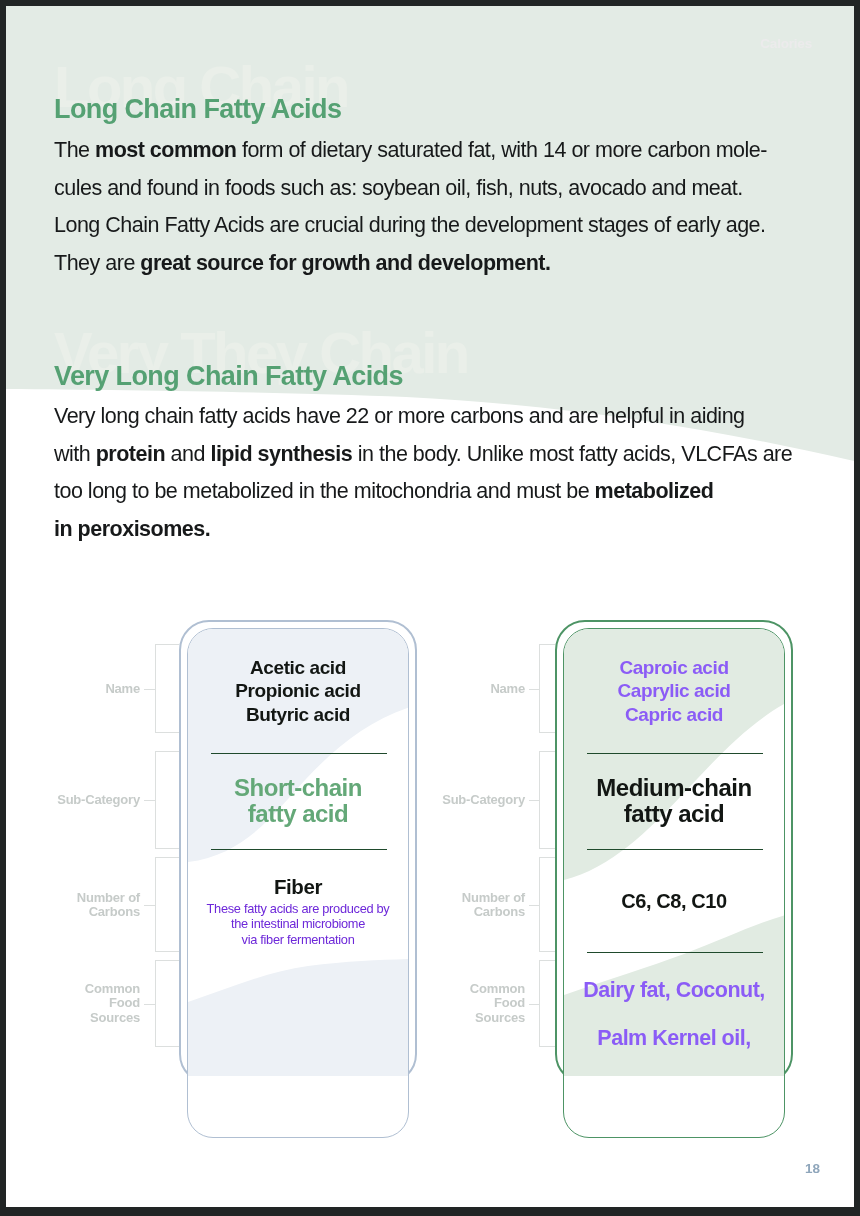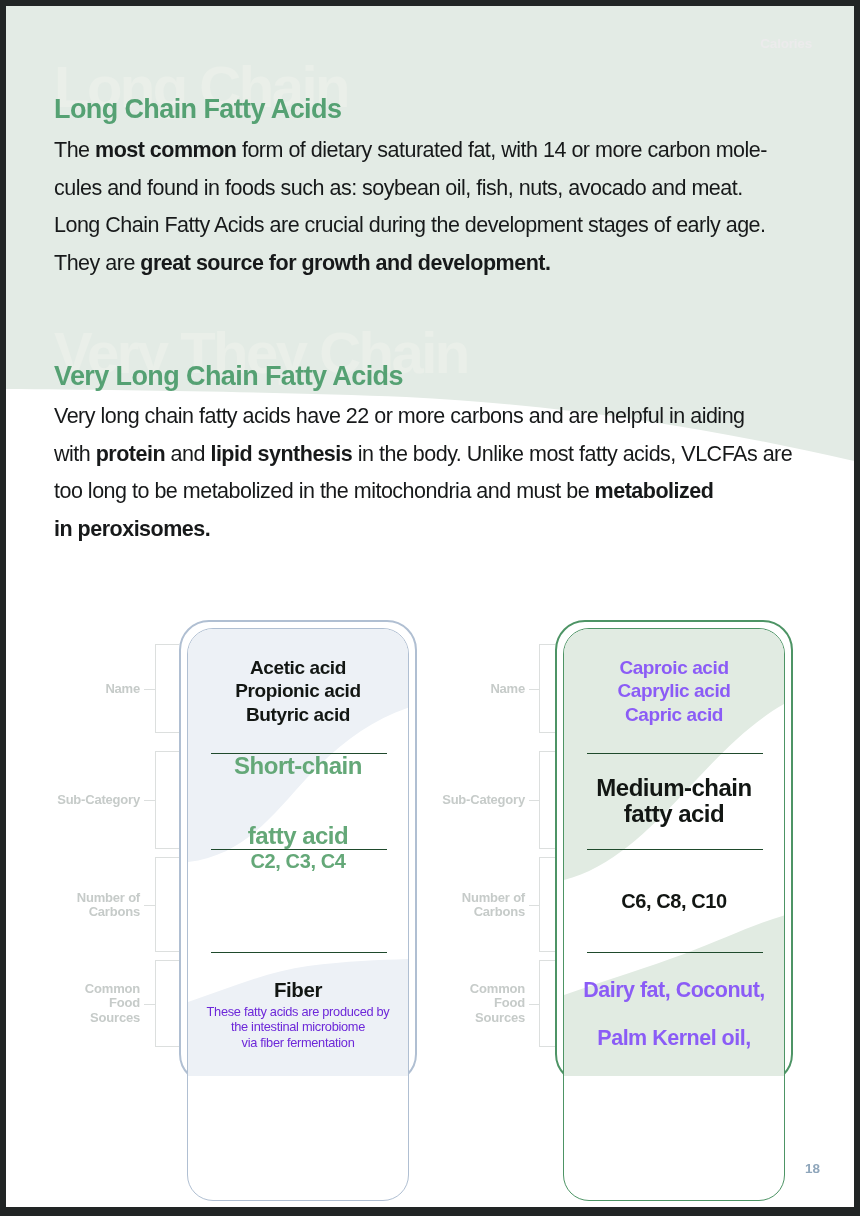--- a/index.html
+++ b/index.html
@@ -36,42 +36,42 @@
                   letter-spacing:-0.2px; transform:translateY(-50%); }
   .lbl-dash { position:absolute; z-index:2; border-top:1.5px solid #dcdfde; }
   .lbl-bracket { position:absolute; z-index:2; border-left:1.5px solid #dcdfde;
                  border-top:1.5px solid #dcdfde; border-bottom:1.5px solid #dcdfde; }
 
   
   .card { position:absolute; z-index:2; top:614px; width:238px; height:464px;
           border-radius:30px; border:2px solid; background:#ffffff; }
   .card.blue  { border-color:#b0bfd2; }
   .card.green { border-color:#4d9465; }
-  .card-inner { position:absolute; left:6px; top:6px; width:222px; height:573px;
+  .card-inner { position:absolute; left:6px; top:6px; width:222px; height:510px;
                 border-radius:26px; border:1.5px solid; overflow:hidden; background:#ffffff; }
   .card.blue  .card-inner { border-color:#b0bfd2; }
   .card.green .card-inner { border-color:#4d9465; }
   .wave { position:absolute; left:0; top:0; }
 
   .rows { position:absolute; left:0; top:0; width:100%; height:100%; }
   .crow { position:relative; display:flex; flex-direction:column; align-items:center;
           justify-content:center; text-align:center; }
   .sep { position:absolute; bottom:-1px; left:23px; width:176px; border-top:1.5px solid #1f4a2c; }
 
   .line { letter-spacing:-0.4px; white-space:nowrap; }
   .names  .line { font-size:19px;  font-weight:700; line-height:23.5px; }
   .subcat .line { font-size:24px;  font-weight:700; line-height:26.5px; letter-spacing:-0.5px; }
   .carbons .line { font-size:20px; font-weight:700; line-height:24px; }
   .sources-main .line { font-size:21.5px; font-weight:700; line-height:28px; letter-spacing:-0.5px; }
   .sources-title .stitle { font-size:20.5px; font-weight:700; line-height:24px; letter-spacing:-0.4px; }
   .desc { margin-top:2px; }
   .desc .dline { font-size:12.8px; line-height:15.5px; color:#6d28d9; letter-spacing:-0.3px; white-space:nowrap; }
 
   .t-dark { color:#121613; }
-  .card.blue  .t-green { color:#64a878;justify-content:space-between; }
+  .card.blue  .t-green { color:#64a878; }
   .card.green .t-green { color:#8b5cf6; }
 
   .pagenum { position:absolute; z-index:2; left:799px; top:1155px; font-size:13.5px;
              font-weight:700; color:#8fa6bb; }
 </style>
 </head>
 <body>
 
 <div class="frame">
   <div class="page">
@@ -160,24 +160,20 @@
                 <div class="line">Acetic acid</div>
                 <div class="line">Propionic acid</div>
                 <div class="line">Butyric acid</div>
                 <div class="sep"></div>
               </div>
               <div class="crow subcat t-green" style="height: 96px;">
                 <div class="line">Short-chain</div>
                 <div class="line">fatty acid</div>
                 <div class="sep"></div>
               </div>
-              <div class="crow carbons t-green" style="height: 103px;">
-                <div class="line">C2, C3, C4</div>
-                <div class="sep"></div>
-              </div>
               <div class="crow sources-title t-dark" style="height: 124px;">
                 <div class="stitle line">Fiber</div>
                 <div class="desc">
                   <div class="dline">These fatty acids are produced by</div>
                   <div class="dline">the intestinal microbiome</div>
                   <div class="dline">via fiber fermentation</div>
                 </div>
               </div>
             </div>
           </div>

